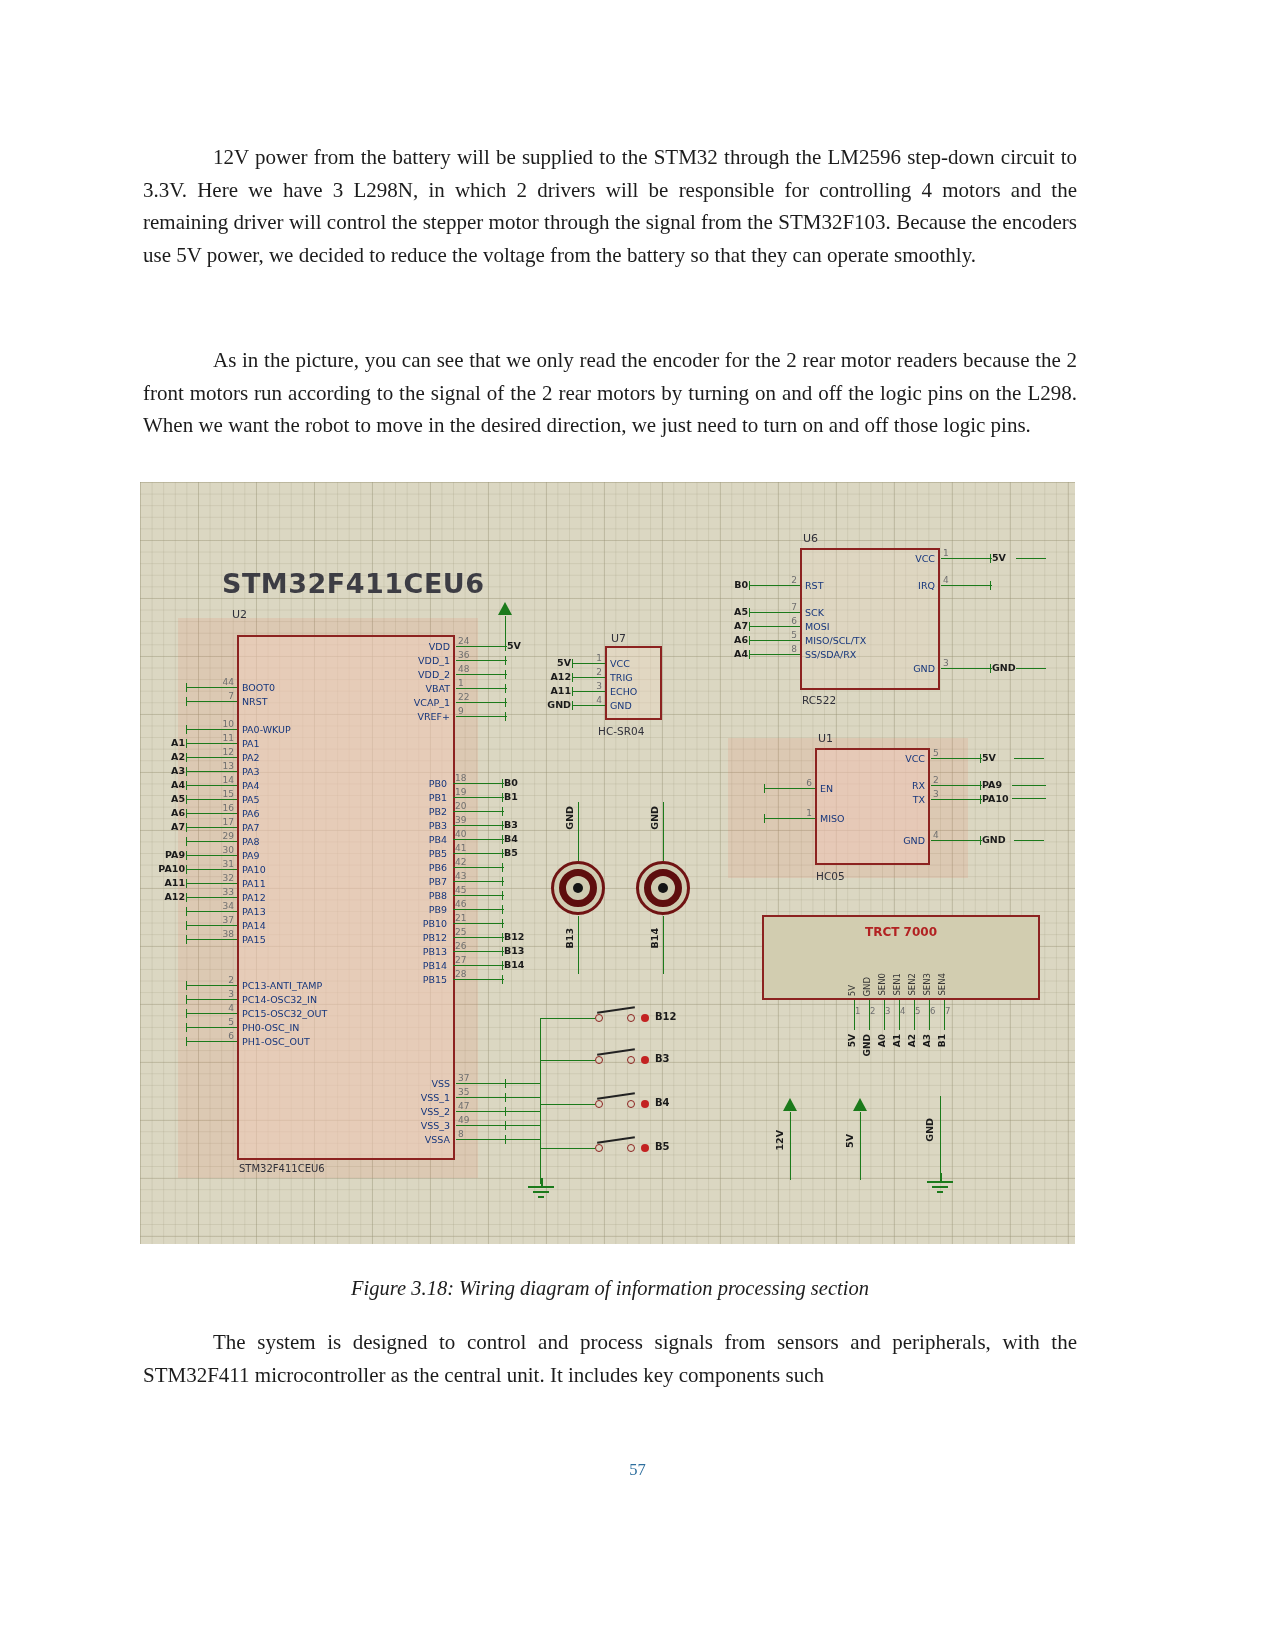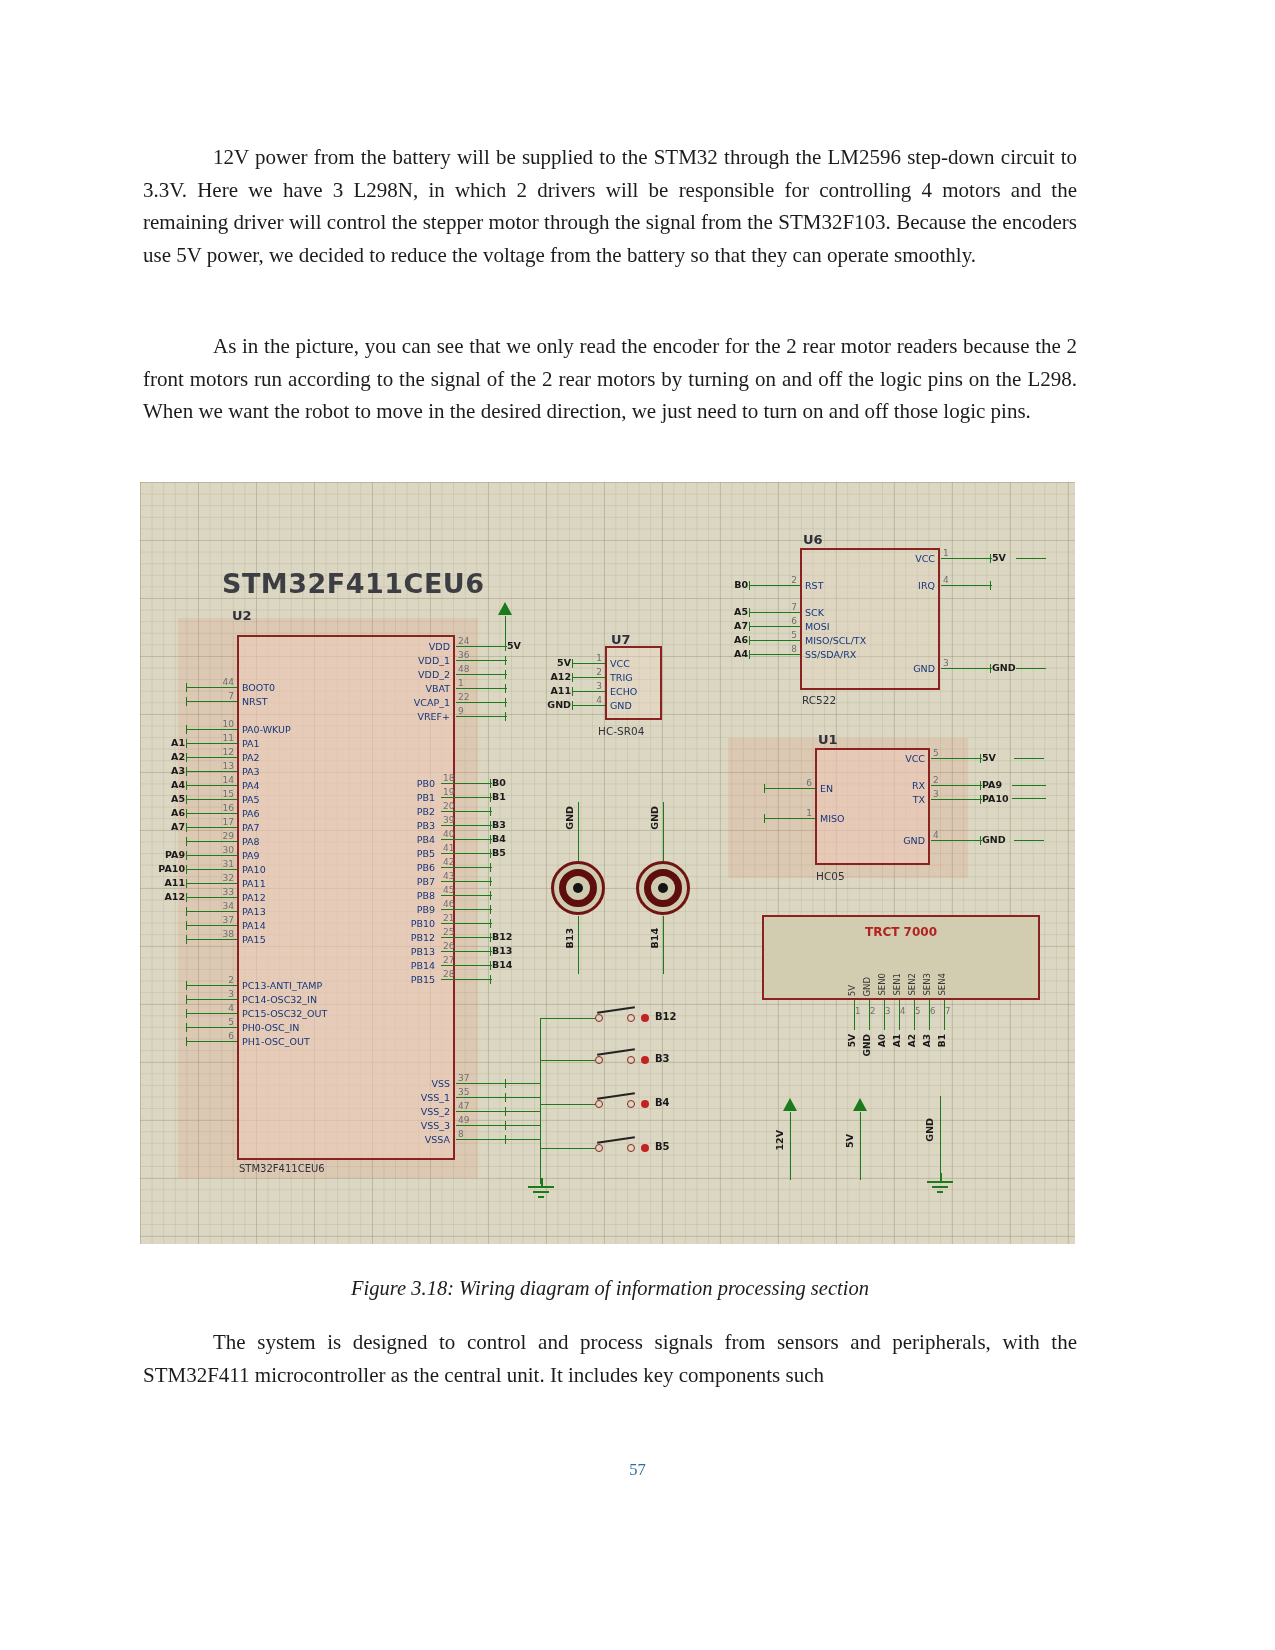--- a/index.html
+++ b/index.html
@@ -1,32 +1,32 @@
 <!DOCTYPE html>
 <html><head>
 <meta charset="utf-8">
 <style>
 *{margin:0;padding:0;box-sizing:border-box}
 html,body{width:1275px;height:1650px}
 body{position:relative;background:#ffffff;font-family:"Liberation Serif",serif;color:#1c1c1c}
 .para{position:absolute;left:143px;width:934px;font-size:21px;line-height:32.5px;text-align:justify;text-indent:70px}
 #p1{top:141px}
-#p2{top:330px}
+#p2{top:344px}
 #p3{top:1326px}
 .caption{position:absolute;left:143px;width:934px;top:1277px;text-align:center;font-style:italic;font-size:20.5px}
 .pagenum{position:absolute;left:0;width:1275px;top:1460px;text-align:center;font-size:16.5px;color:#2e6f9e}
 
 #figure{position:absolute;left:140px;top:482px;width:935px;height:762px;background-color:#dbd7c2;
  background-image:linear-gradient(rgba(150,145,115,.30) 1px,transparent 1px),linear-gradient(90deg,rgba(150,145,115,.30) 1px,transparent 1px),linear-gradient(rgba(150,145,115,.20) 1px,transparent 1px),linear-gradient(90deg,rgba(150,145,115,.20) 1px,transparent 1px);
  background-size:58px 58px,58px 58px,11.6px 11.6px,11.6px 11.6px;
  font-family:"DejaVu Sans",sans-serif;overflow:hidden}
 .sel{position:absolute;background:rgba(225,120,95,0.15)}
 .chip{position:absolute;border:2px solid #8c2220}
 .wire{position:absolute;background:#1b7a1b}
-.ref{position:absolute;font-size:13px;color:#30303a;font-weight:bold}
+.ref{position:absolute;font-size:11px;color:#30303a;font-weight:normal}
 .part{position:absolute;font-size:10.5px;color:#30303a}
 .bigtitle{position:absolute;font-size:27px;font-weight:bold;color:#3d3d44;letter-spacing:.5px}
 
 .pins{position:absolute}
 .pin-row{display:flex;align-items:center;height:14px;font-size:10px}
 .pin-net{width:36px;text-align:right;color:#1a1a1a;font-weight:bold;font-size:9.5px;line-height:14px;white-space:nowrap}
 .pin-wire{width:52px;height:14px;position:relative;flex:none}
 .narrow .pin-wire{width:34px}
 .pin-wire .wl{position:absolute;left:1px;right:0;top:7px;height:1px;background:#1b7a1b}
 .pin-wire .tick{position:absolute;left:1px;top:3px;width:1px;height:9px;background:#1b7a1b}
@@ -377,21 +377,21 @@
       <div class="pin-row right">
         <span class="pin-name">VREF+</span>
         <span class="pin-wire">
           <i class="wl"></i>
           <i class="tick"></i>
           <span class="pn">9</span>
         </span>
         <span class="pin-net"></span>
       </div>
     </div>
-  <div class="pins" style="left:240px;top:294px">
+  <div class="pins" style="left:252px;top:294px">
       <div class="pin-row right">
         <span class="pin-name">PB0</span>
         <span class="pin-wire">
           <i class="wl"></i>
           <i class="tick"></i>
           <span class="pn">18</span>
         </span>
         <span class="pin-net">B0</span>
       </div>
       <div class="pin-row right">

